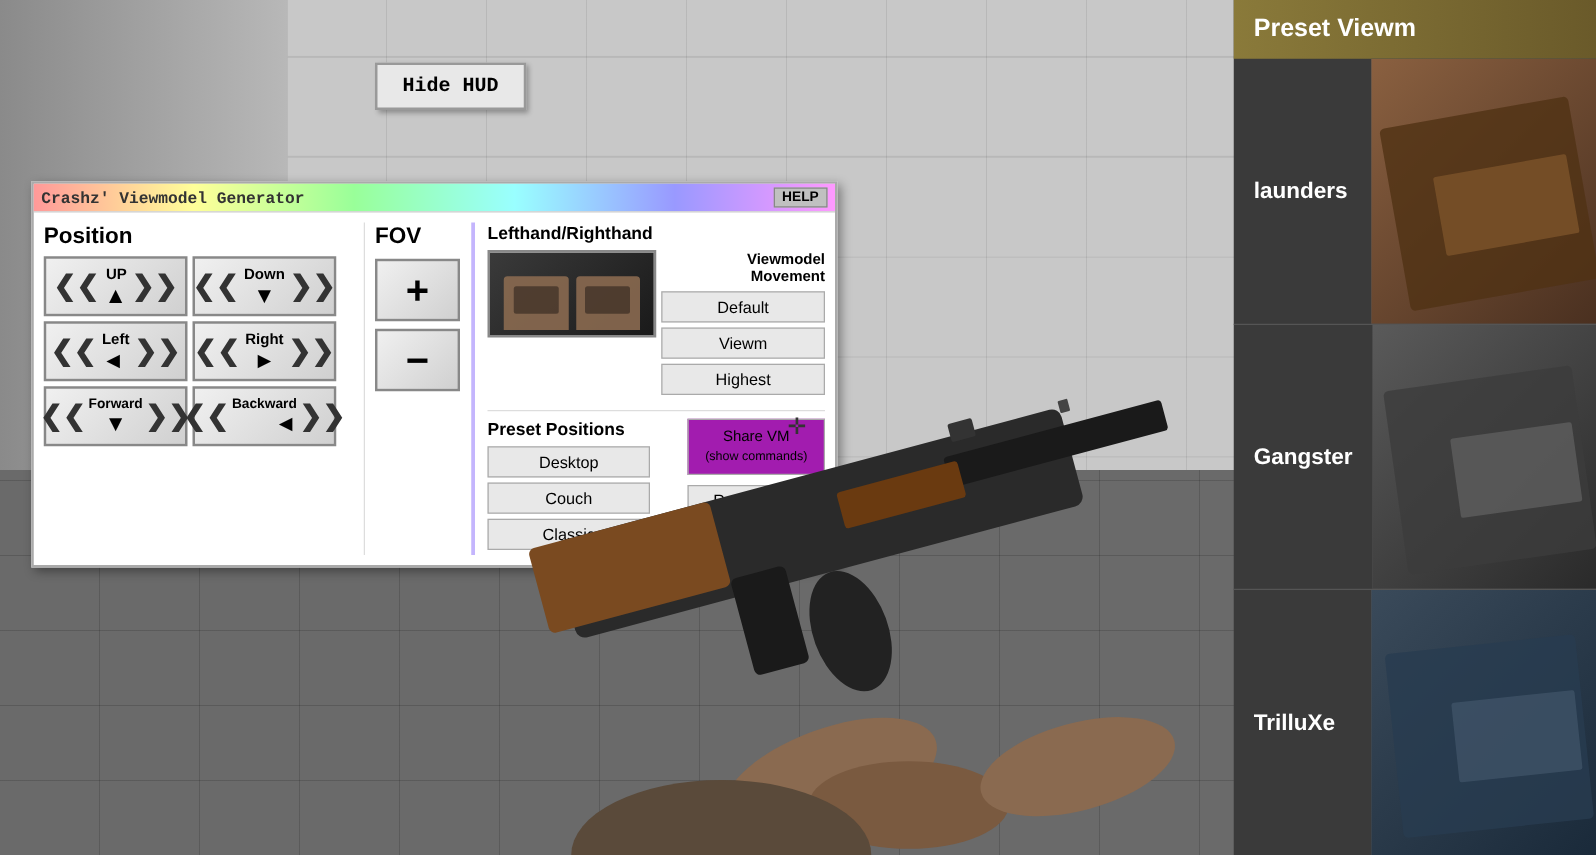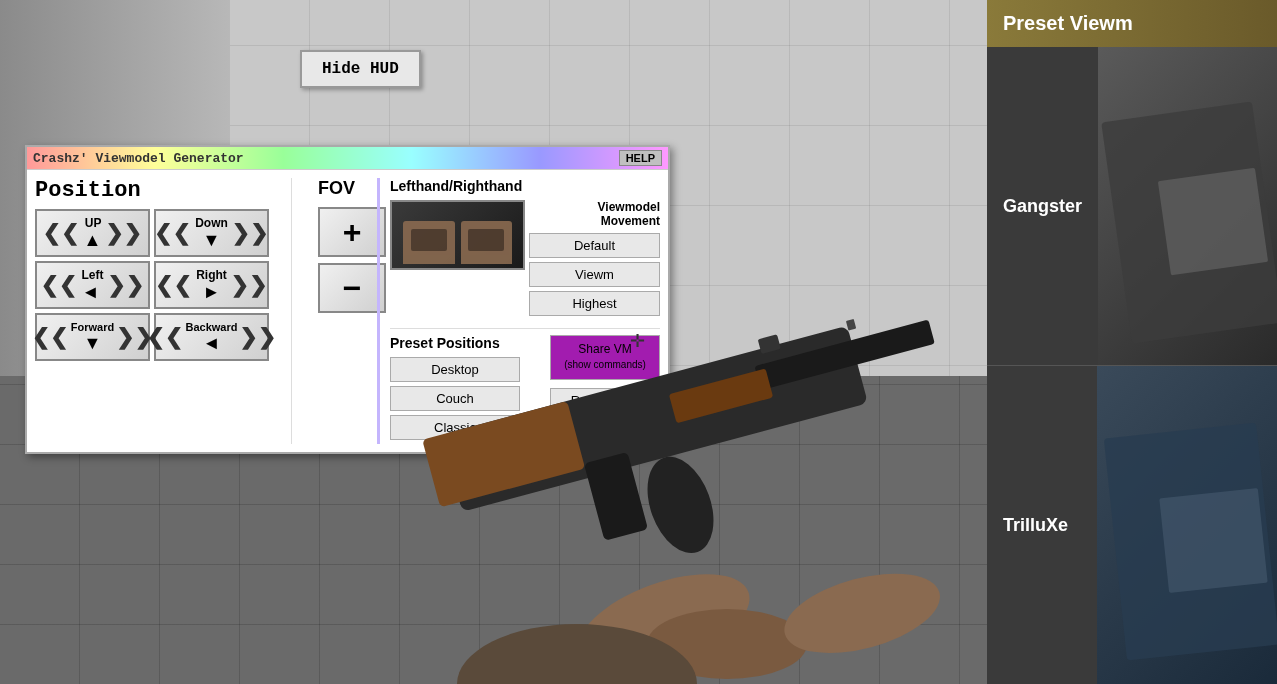--- a/index.html
+++ b/index.html
@@ -132,24 +132,24 @@
       text-align: center;
     }
 
     
     .position-section {
       width: 250px;
       flex-shrink: 0;
     }
 
     .section-title {
-      font-size: 22px;
+      font-size: 18px;
       font-weight: bold;
       margin-bottom: 6px;
-      font-family: Liberation Mono, monospace;
+      font-family: Liberation Sans, sans-serif;
     }
 
     .dir-btn {
       width: 60px;
       height: 48px;
       background: linear-gradient(135deg, #f0f0f0, #d0d0d0);
       border: 2px solid #888;
       display: flex;
       align-items: center;
       justify-content: center;
@@ -375,27 +375,27 @@
       </div>
 
       <div style="display:flex; gap:4px;">
         <div class="dir-btn" style="width:115px;">
           <span style="font-size:22px; color:#333;">❮❮</span>
           <span style="font-size:11px; font-weight:bold; text-align:center; margin:0 2px;">Forward<br><span style="font-size:18px;">▼</span></span>
           <span style="font-size:22px; color:#333;">❯❯</span>
         </div>
         <div class="dir-btn" style="width:115px;">
           <span style="font-size:22px; color:#333;">❮❮</span>
-          <span style="font-size:11px; font-weight:bold; text-align:center; margin:0 2px;">Backward<br><span style="font-size:18px;">◄</span></span>
+          <span style="font-size:11px; font-weight:bold; text-align:right; margin:0 2px;">Backward<br><span style="font-size:18px;">◄</span></span>
           <span style="font-size:22px; color:#333;">❯❯</span>
         </div>
       </div>
     </div>
 
-    <div class="fov-section" style="border-left:1px solid #ddd; padding-left:26px; margin-left:6px;">
+    <div class="fov-section" style="border-left:1px solid #ddd; padding-left:8px; margin-left:6px;">
       <div class="fov-title">FOV</div>
       <button class="fov-plus-btn">+</button>
       <button class="fov-minus-btn">−</button>
     </div>
 
     <div style="flex:1; display:flex; flex-direction:column; border-left:3px solid #c4b5fd; padding-left:10px; margin-left:6px;">
 
       <div>
         <div class="lefthand-title">Lefthand/Righthand</div>
 
@@ -436,20 +436,30 @@
           <button class="vm-restore-btn">Restore VM</button>
         </div>
       </div>
     </div>
   </div>
 </div>
 
 <div class="preset-viewmodel-panel">
   <div class="preset-viewmodel-title">Preset Viewm</div>
 
+  <div class="preset-vm-row">
+    <span class="preset-vm-label">launders</span>
+    <div class="preset-vm-thumb">
+      <div class="thumb-weapon-1" style="background:linear-gradient(135deg,#8a6040,#4a3020);">
+
+        <div style="position:absolute; bottom:10%; right:5%; width:85%; height:70%; background:rgba(80,50,20,0.8); border-radius:4px; transform:rotate(-10deg);"></div>
+        <div style="position:absolute; bottom:30%; right:10%; width:60%; height:30%; background:rgba(120,80,40,0.9); border-radius:2px; transform:rotate(-10deg);"></div>
+      </div>
+    </div>
+  </div>
 
   <div class="preset-vm-row">
     <span class="preset-vm-label">Gangster</span>
     <div class="preset-vm-thumb">
       <div class="thumb-weapon-2" style="background:linear-gradient(135deg,#5a5a5a,#2a2a2a);">
         <div style="position:absolute; bottom:10%; right:5%; width:85%; height:70%; background:rgba(60,60,60,0.8); border-radius:4px; transform:rotate(-8deg);"></div>
         <div style="position:absolute; bottom:30%; right:8%; width:55%; height:30%; background:rgba(90,90,90,0.9); border-radius:2px; transform:rotate(-8deg);"></div>
       </div>
     </div>
   </div>

